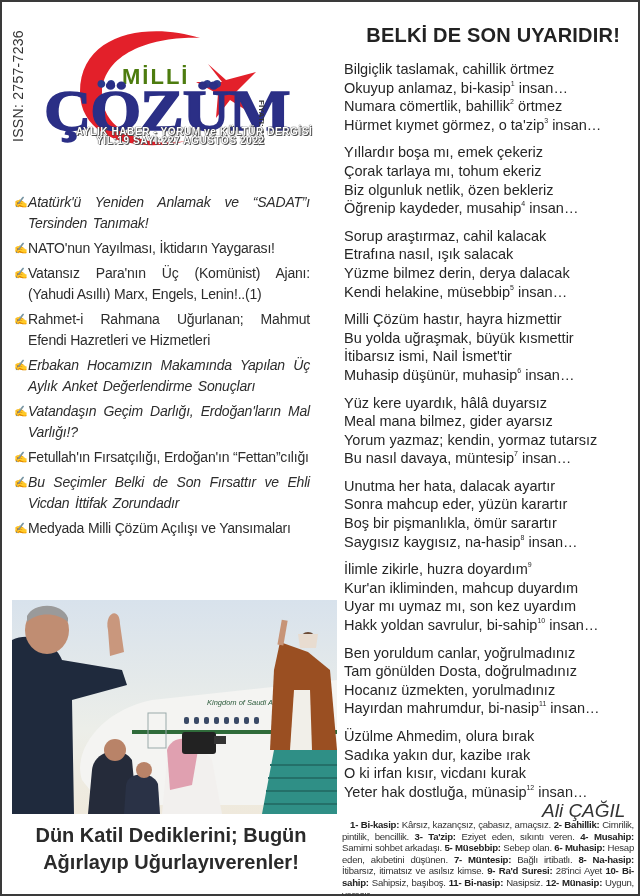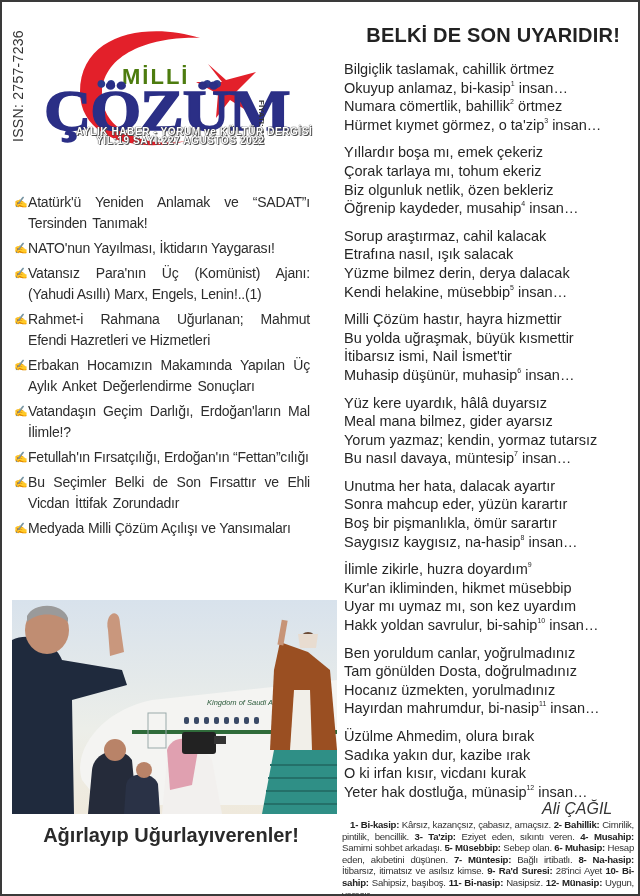--- a/index.html
+++ b/index.html
@@ -54,21 +54,21 @@
   
   .headlines { position: absolute; left: 12px; top: 190px; width: 296px; }
   .headline {
     display: flex; align-items: flex-start;
     font-size: 14px; line-height: 21px; color: #2d2d2d;
     margin-bottom: 4px; text-align: justify;
     letter-spacing: -0.2px;
   }
   .headline .pen { width: 14px; flex: 0 0 14px; font-size: 11px; color: #555; line-height: 21px; }
   .headline .txt { flex: 1; text-align: justify; text-align-last: left; }
-  .headline.wide .txt { word-spacing: 2px; }
+  .headline.wide .txt { word-spacing: 2px; font-style: italic; }
 
   
   .photo {
     position: absolute; left: 10px; top: 598px; width: 325px; height: 214px;
     overflow: hidden; background: linear-gradient(180deg, #dfe7ee 0%, #eef0ee 55%, #f3efe6 100%);
   }
   .photo svg { position: absolute; left: 0; top: 0; }
 
   .photo-caption {
     position: absolute; left: 4px; top: 820px; width: 330px;
@@ -78,21 +78,21 @@
   
   .poem-title {
     position: absolute; left: 318px; top: 22px; width: 300px;
     font-weight: bold; font-size: 20px; color: #222; text-align: right; letter-spacing: 0.2px;
   }
   .poem { position: absolute; left: 342px; top: 52px; width: 290px; }
   .stanza { margin-bottom: 9px; margin-top: 6px; }
   .line { font-size: 14.5px; line-height: 18.6px; color: #262626; white-space: nowrap; }
   .line sup { font-size: 7px; vertical-align: 7px; line-height: 0; }
   .author {
-    position: absolute; left: 540px; top: 798px; font-style: italic; font-size: 16px; color: #333;
+    position: absolute; left: 540px; top: 798px; font-style: italic; font-size: 19px; color: #333;
   }
   .glossary {
     position: absolute; left: 340px; top: 817px; width: 292px;
     font-size: 9.6px; line-height: 11.6px; color: #333; text-align: justify;
     letter-spacing: -0.25px;
   }
   .glossary b { color: #222; }
 </style>
 </head>
 <body>
@@ -133,21 +133,21 @@
     <div class="headline">
       <span class="pen">✍</span>
       <span class="txt">Rahmet-i Rahmana Uğurlanan; Mahmut Efendi Hazretleri ve Hizmetleri</span>
     </div>
     <div class="headline wide">
       <span class="pen">✍</span>
       <span class="txt">Erbakan Hocamızın Makamında Yapılan Üç Aylık Anket Değerlendirme Sonuçları</span>
     </div>
     <div class="headline wide">
       <span class="pen">✍</span>
-      <span class="txt">Vatandaşın Geçim Darlığı, Erdoğan'ların Mal İlimle!?</span>
+      <span class="txt">Vatandaşın Geçim Darlığı, Erdoğan'ların Mal Varlığı!?</span>
     </div>
     <div class="headline">
       <span class="pen">✍</span>
       <span class="txt">Fetullah'ın Fırsatçılığı, Erdoğan'ın “Fettan”cılığı</span>
     </div>
     <div class="headline wide">
       <span class="pen">✍</span>
       <span class="txt">Bu Seçimler Belki de Son Fırsattır ve Ehli Vicdan İttifak Zorundadır</span>
     </div>
     <div class="headline">
@@ -207,20 +207,21 @@
       <circle cx="132" cy="170" r="8" fill="#b98368"></circle>
 
       <path d="M 155 160 C 160 148, 190 145, 200 160 L 210 214 L 150 214 Z" fill="#f2f0ee"></path>
       <path d="M 155 150 C 160 135, 180 135, 186 150 L 180 185 L 158 190 Z" fill="#e0a0b0"></path>
       <rect x="170" y="132" width="34" height="22" rx="3" fill="#222"></rect>
       <rect x="202" y="136" width="12" height="8" fill="#333"></rect>
     </svg>
   </div>
 
   <div class="photo-caption">
+    <div>Dün Katil Dediklerini; Bugün</div>
     <div>Ağırlayıp Uğurlayıverenler!</div>
   </div>
 
   <div class="poem-title">BELKİ DE SON UYARIDIR!</div>
   <div class="poem" id="poem">
       <div class="stanza">
         <div class="line"><span>Bilgiçlik taslamak, cahillik örtmez</span></div>
         <div class="line"><span>Okuyup anlamaz, bi-kasip</span><sup>1</sup><span> insan…</span></div>
         <div class="line"><span>Numara cömertlik, bahillik</span><sup>2</sup><span> örtmez</span></div>
         <div class="line"><span>Hürmet kıymet görmez, o ta'zip</span><sup>3</sup><span> insan…</span></div>
@@ -250,21 +251,21 @@
         <div class="line"><span>Bu nasıl davaya, müntesip</span><sup>7</sup><span> insan…</span></div>
       </div>
       <div class="stanza">
         <div class="line"><span>Unutma her hata, dalacak ayartır</span></div>
         <div class="line"><span>Sonra mahcup eder, yüzün karartır</span></div>
         <div class="line"><span>Boş bir pişmanlıkla, ömür sarartır</span></div>
         <div class="line"><span>Saygısız kaygısız, na-hasip</span><sup>8</sup><span> insan…</span></div>
       </div>
       <div class="stanza">
         <div class="line"><span>İlimle zikirle, huzra doyardım</span><sup>9</sup></div>
-        <div class="line"><span>Kur'an ikliminden, hikmet müsebbip</span></div>
+        <div class="line"><span>Kur'an ikliminden, mahcup duyardım</span></div>
         <div class="line"><span>Uyar mı uymaz mı, son kez uyardım</span></div>
         <div class="line"><span>Hakk yoldan savrulur, bi-sahip</span><sup>10</sup><span> insan…</span></div>
       </div>
       <div class="stanza">
         <div class="line"><span>Ben yoruldum canlar, yoğrulmadınız</span></div>
         <div class="line"><span>Tam gönülden Dosta, doğrulmadınız</span></div>
         <div class="line"><span>Hocanız üzmekten, yorulmadınız</span></div>
         <div class="line"><span>Hayırdan mahrumdur, bi-nasip</span><sup>11</sup><span> insan…</span></div>
       </div>
       <div class="stanza">

